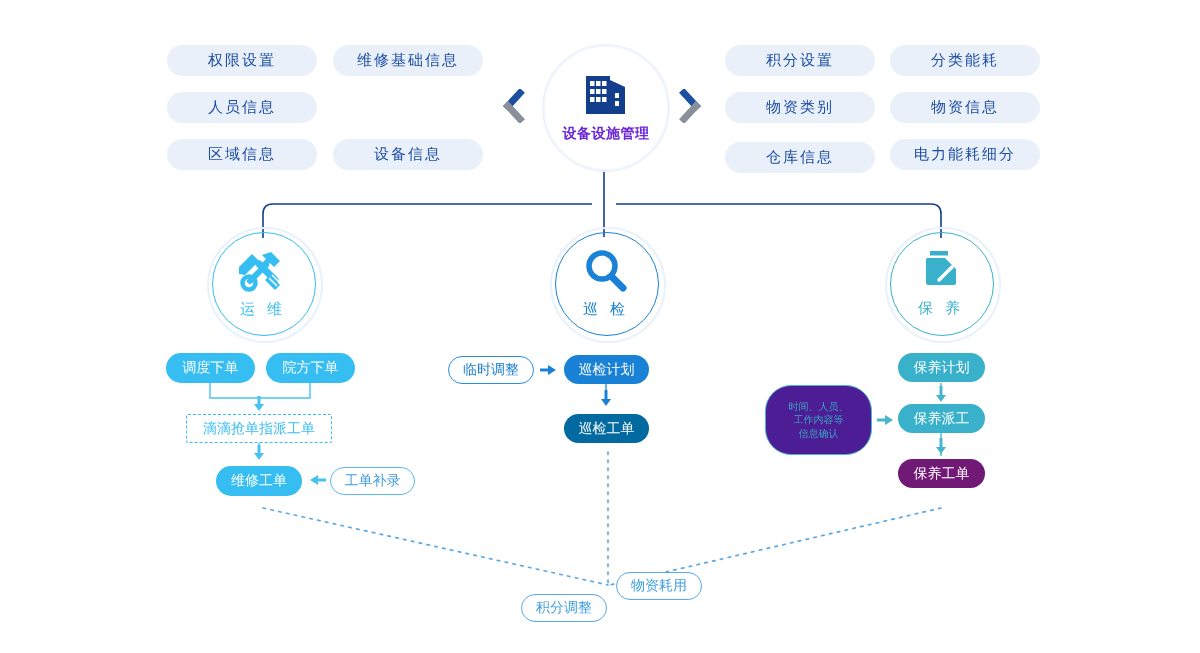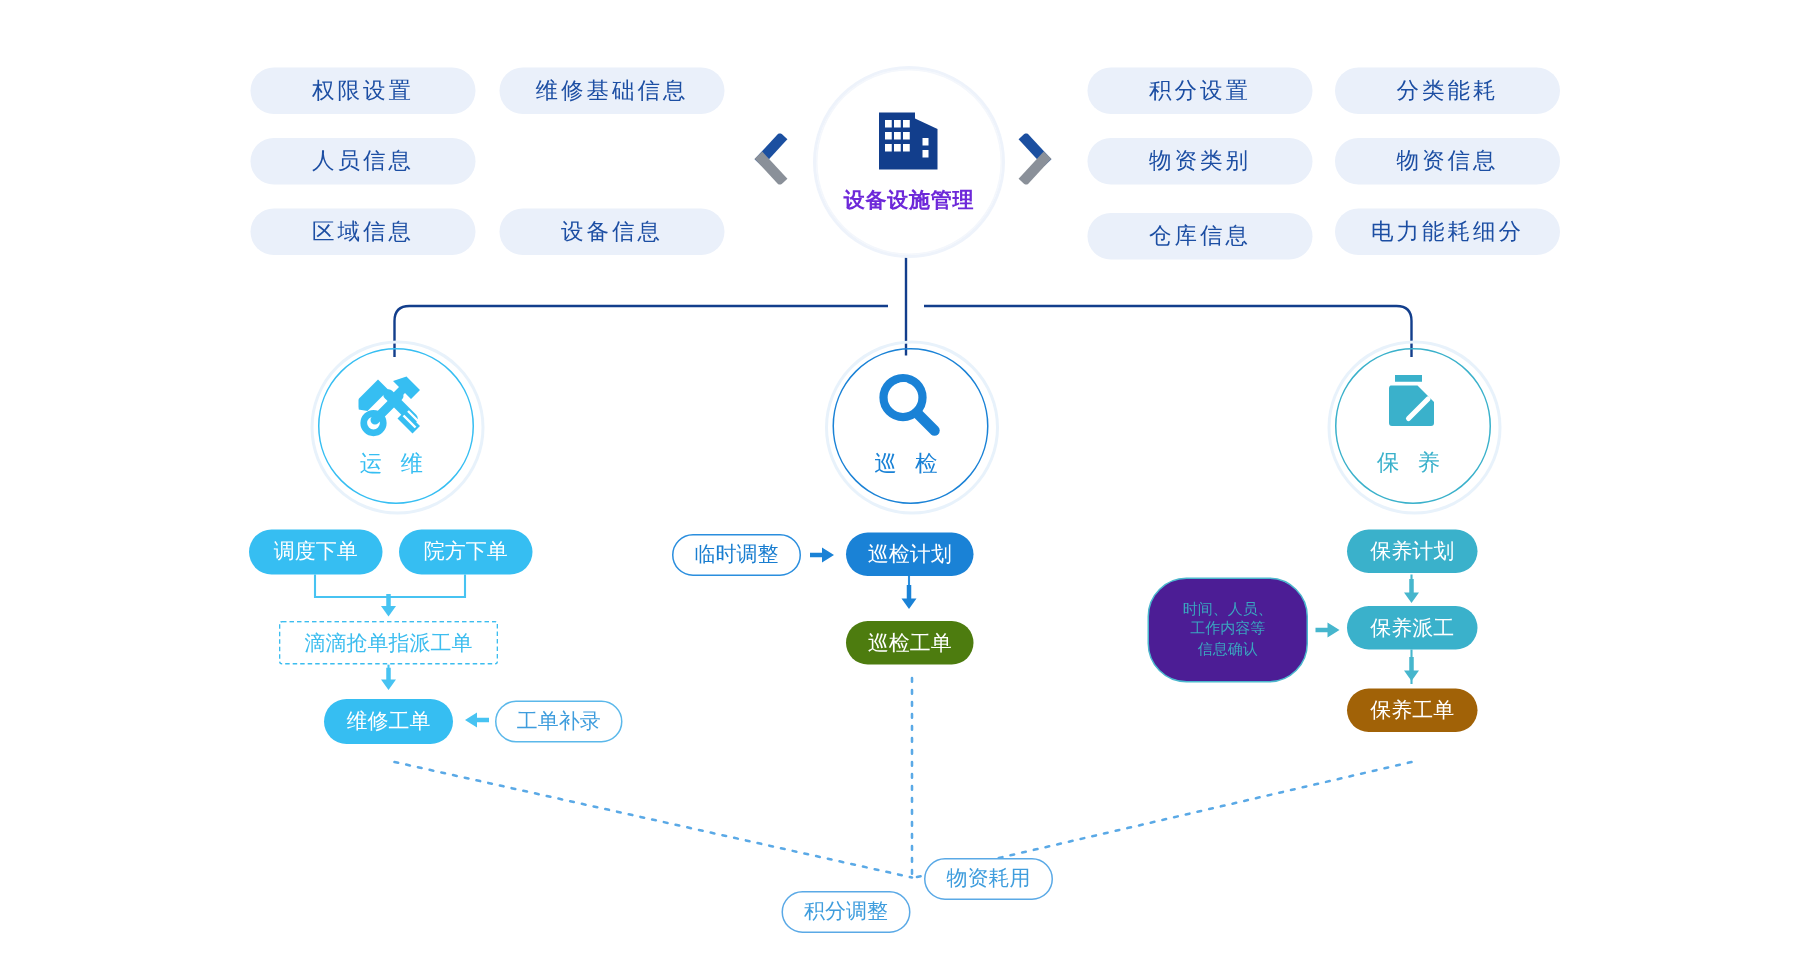--- a/index.html
+++ b/index.html
@@ -224,21 +224,21 @@
 
   <div class="node solid" style="left:564px;top:355px;width:85px;height:29px;background:#1a82d6;">巡检计划</div>
 
   <div class="arrow" style="left:599px;top:390px;">
     <svg width="14" height="17" viewBox="0 0 14 17">
       <path d="M7,0 L7,10" stroke="#1a82d6" stroke-width="3" fill="none"></path>
       <polygon points="2,9 12,9 7,16" fill="#1a82d6"></polygon>
     </svg>
   </div>
 
-  <div class="node solid" style="left:564px;top:414px;width:85px;height:29px;background:#4d7c0f;">巡检工单</div>
+  <div class="node solid" style="left:564px;top:414px;width:85px;height:29px;background:#0369a1;">巡检工单</div>
 
   <div class="node multiline" style="left:765px;top:385px;width:107px;height:70px;border-color:#4bb7cd;color:#3aa6c0;">
     <span>时间、人员、</span>
     <span>工作内容等</span>
     <span>信息确认</span>
   </div>
 
   <div class="arrow" style="left:876px;top:413px;">
     <svg width="18" height="15" viewBox="0 0 18 15">
       <path d="M1,7 L11,7" stroke="#46b6cd" stroke-width="3" fill="none"></path>
@@ -257,18 +257,18 @@
 
   <div class="node solid" style="left:898px;top:404px;width:87px;height:29px;background:#3ab1cb;">保养派工</div>
 
   <div class="arrow" style="left:934px;top:438px;">
     <svg width="14" height="17" viewBox="0 0 14 17">
       <path d="M7,0 L7,10" stroke="#46b6cd" stroke-width="3" fill="none"></path>
       <polygon points="2,9 12,9 7,16" fill="#46b6cd"></polygon>
     </svg>
   </div>
 
-  <div class="node solid" style="left:898px;top:459px;width:87px;height:29px;background:#a16207;">保养工单</div>
+  <div class="node solid" style="left:898px;top:459px;width:87px;height:29px;background:#701a75;">保养工单</div>
 
   <div class="node outline" style="left:521px;top:594px;width:86px;height:28px;border-color:#5aa9e6;color:#3f9ddd;">积分调整</div>
   <div class="node outline" style="left:616px;top:572px;width:86px;height:28px;border-color:#5aa9e6;color:#3f9ddd;">物资耗用</div>
 
 </div>
 
 </body></html>

